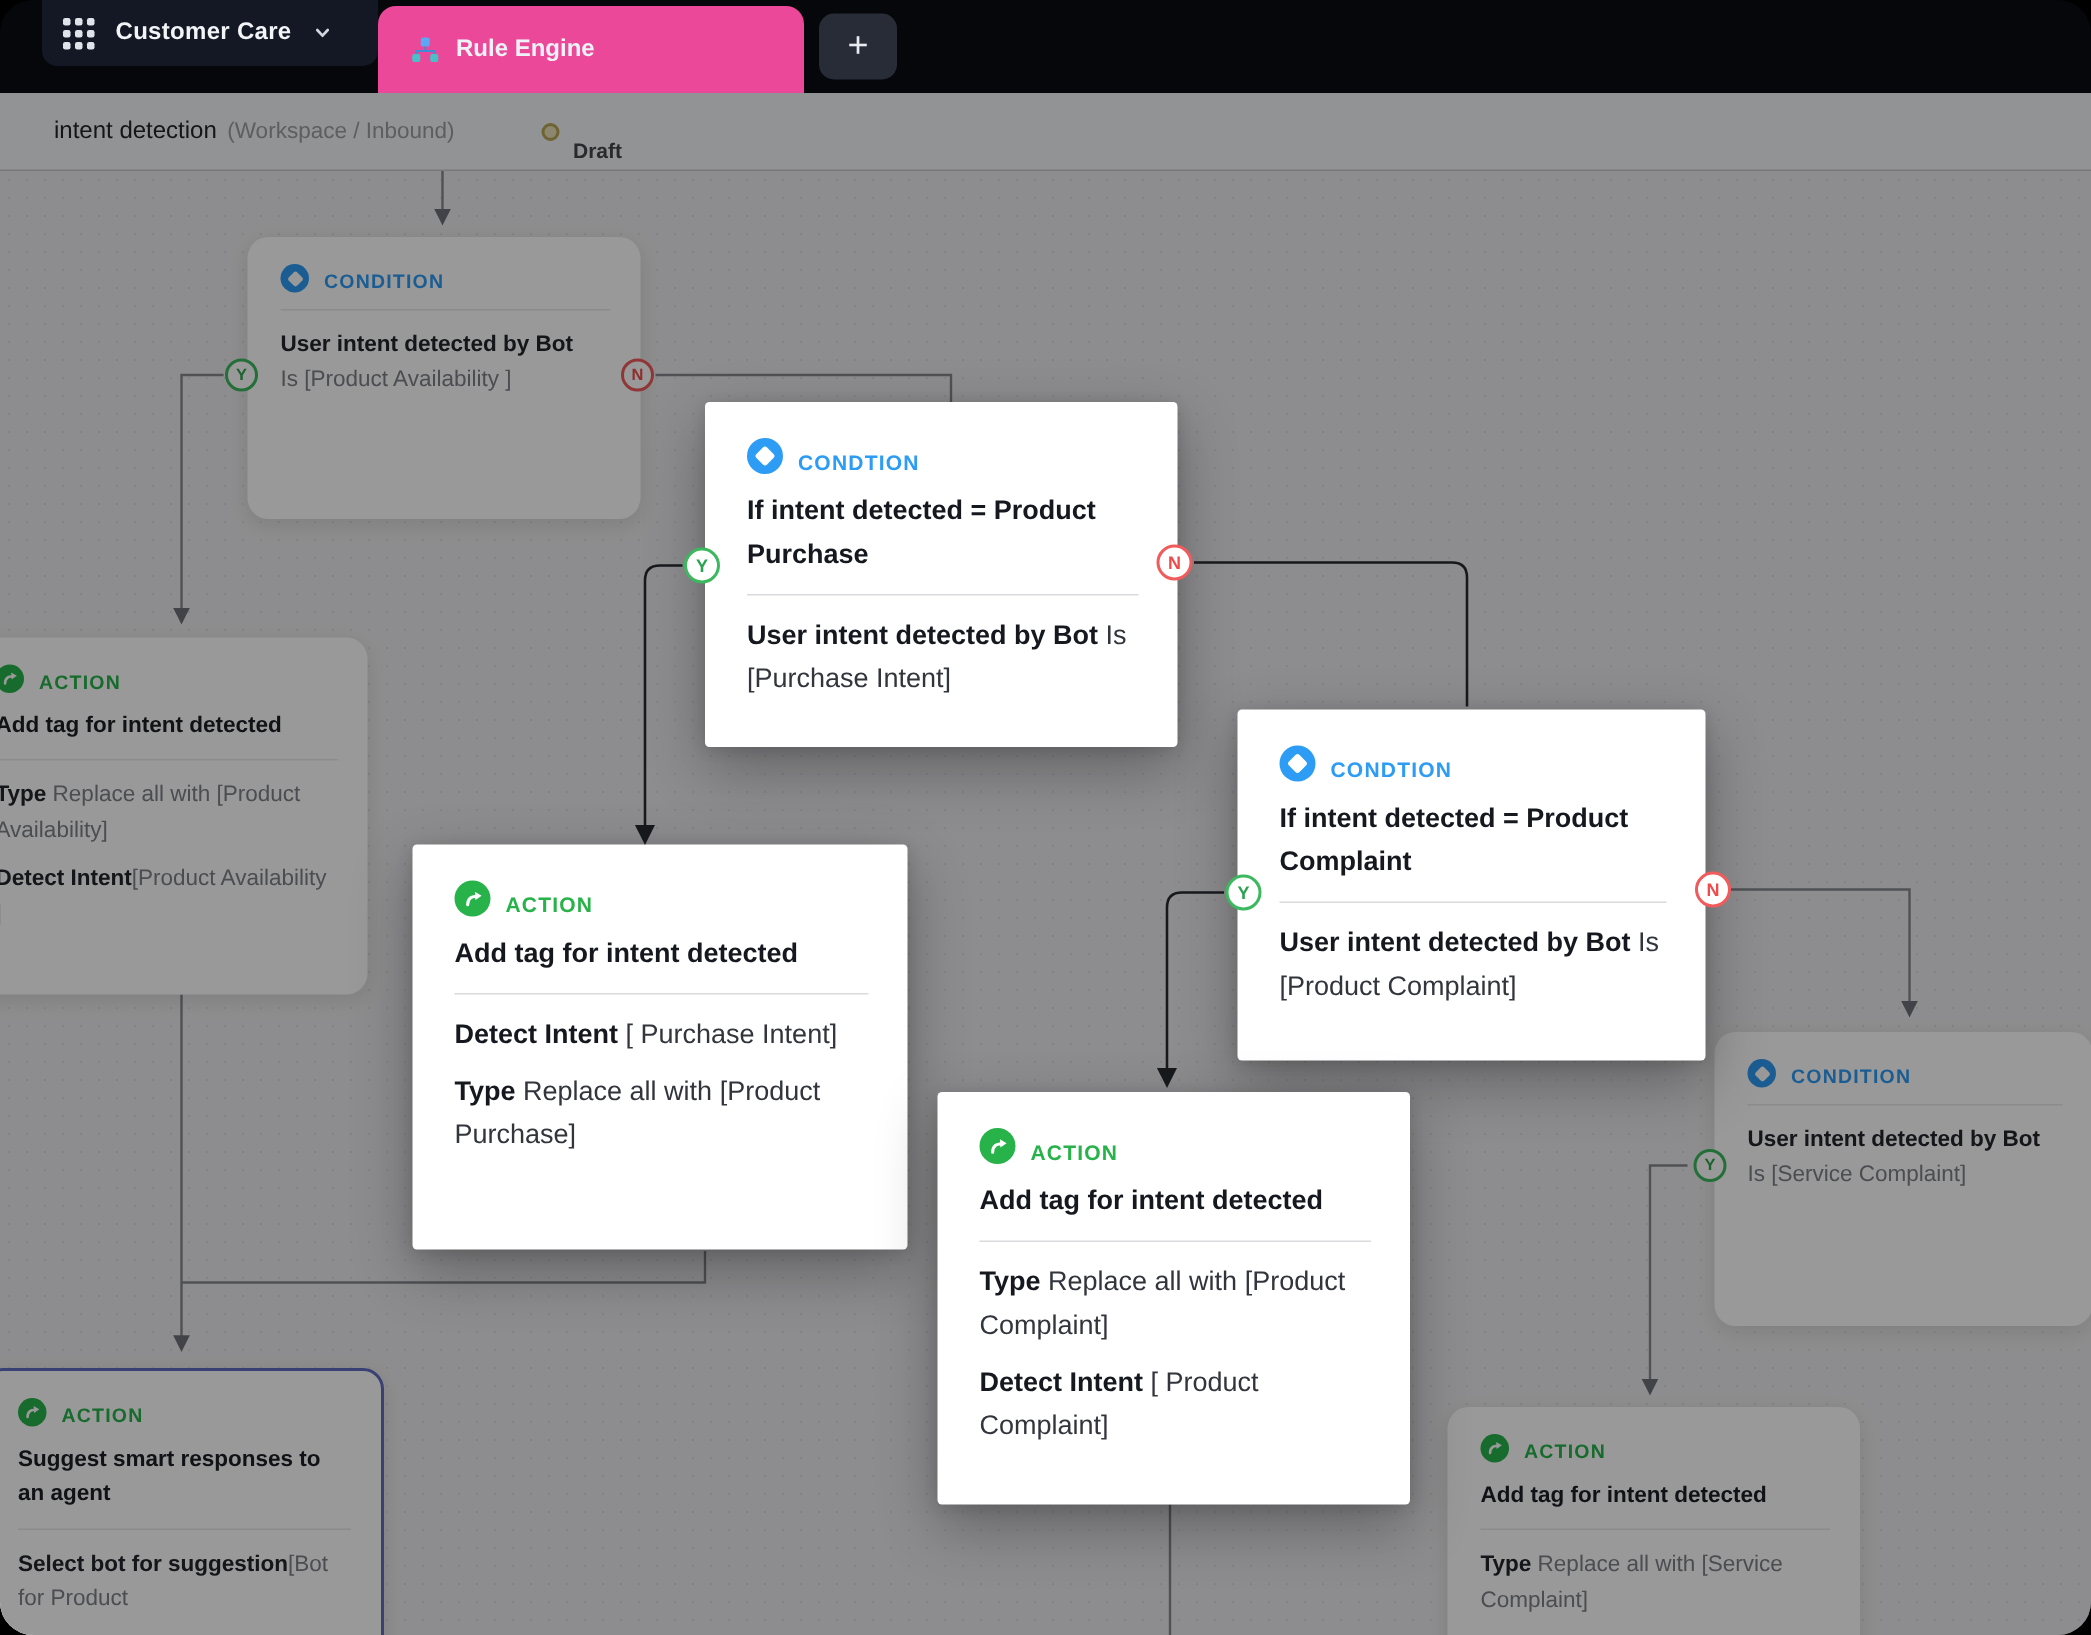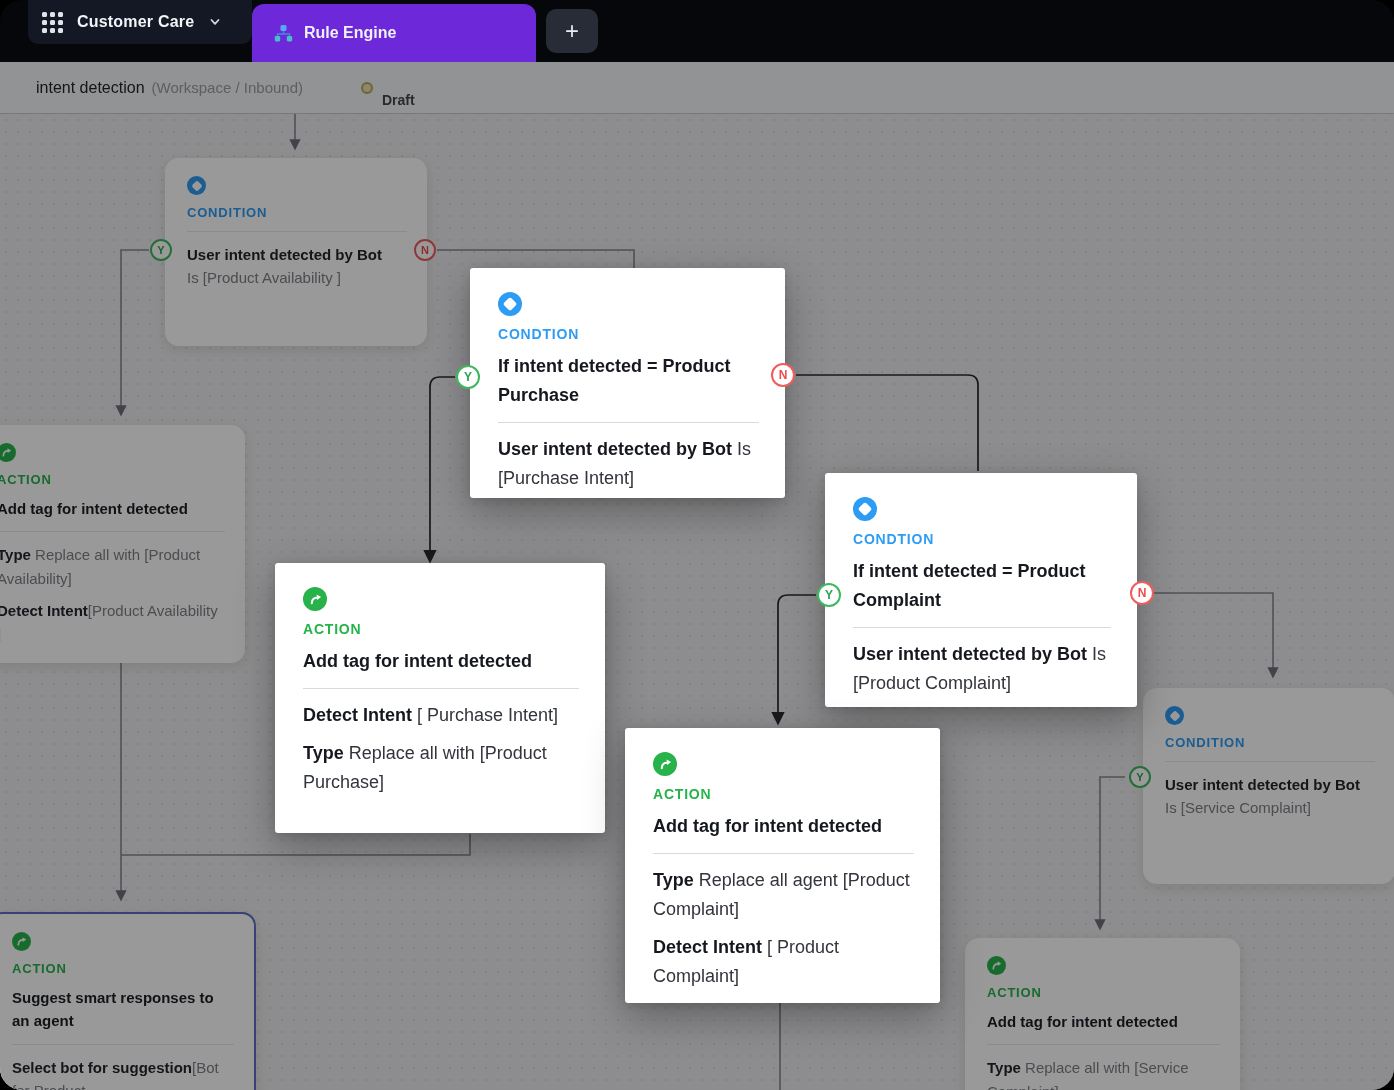--- a/index.html
+++ b/index.html
@@ -5,21 +5,21 @@
   html,body{margin:0;padding:0;width:1394px;height:1090px;background:#000;font-family:"Liberation Sans","DejaVu Sans",sans-serif;}
   .app{position:absolute;inset:0;border-radius:22px;overflow:hidden;background:#05070b;}
 
   
   .topbar{position:absolute;top:0;left:0;right:0;height:62px;background:#05070b;}
   .app-pill{position:absolute;left:28px;top:0;width:224px;height:44px;background:#141824;border-radius:0 0 10px 10px;display:flex;align-items:center;gap:14px;padding-left:14px;box-sizing:border-box;}
   .grid-icon{display:grid;grid-template-columns:repeat(3,5px);grid-template-rows:repeat(3,5px);gap:3px;}
   .grid-icon i{width:5px;height:5px;border-radius:1.5px;background:#dfe3ea;}
   .app-pill .label{color:#f2f4f8;font-size:16px;font-weight:700;letter-spacing:.2px;}
   .chev{width:10px;height:10px;margin-left:2px;}
-  .tab{position:absolute;left:252px;top:4px;width:284px;height:58px;background:#6d28d9;border-radius:12px 12px 0 0;display:flex;align-items:center;gap:11px;padding-left:22px;box-sizing:border-box;text-align:center;}
+  .tab{position:absolute;left:252px;top:4px;width:284px;height:58px;background:#ec4899;border-radius:12px 12px 0 0;display:flex;align-items:center;gap:11px;padding-left:22px;box-sizing:border-box;text-align:center;}
   .tab .label{color:#eef1f6;font-size:16px;font-weight:700;}
   .plus-btn{position:absolute;left:546px;top:9px;width:52px;height:44px;background:#272c37;border-radius:10px;color:#e8ebf0;font-size:24px;font-weight:400;display:flex;align-items:center;justify-content:center;}
 
   
   .content{position:absolute;top:62px;left:0;right:0;bottom:0;background:#ececee;}
   .subheader{position:absolute;top:0;left:0;right:0;height:51px;background:#f4f5f7;border-bottom:1px solid rgba(0,0,0,.18);display:flex;align-items:center;}
   .subheader .title{margin-left:36px;font-size:16px;font-weight:400;color:#23262c;}
   .subheader .subtitle{margin-left:7px;font-size:15px;color:#9b9da3;}
   .draft{display:flex;align-items:center;gap:9px;margin-left:58px;}
   .draft-dot{width:12px;height:12px;border-radius:50%;border:2.5px solid #b7a654;background:#e9e2b8;box-sizing:border-box;}
@@ -29,21 +29,21 @@
     background-image:radial-gradient(circle,rgba(0,0,0,.07) 1px,transparent 1px);background-size:12px 12px;}
 
   .layer{position:absolute;inset:0;}
   .dim{position:absolute;inset:0;background:rgba(0,0,0,.40);}
   svg.wires{position:absolute;inset:0;pointer-events:none;}
 
   
   .node{position:absolute;background:#fff;border-radius:3px;box-sizing:border-box;}
   .fg{box-shadow:0 14px 40px rgba(0,0,0,.30),0 2px 10px rgba(0,0,0,.12);padding:24px 26px 22px 28px;}
   .bg-node{border-radius:14px;padding:18px 20px 16px 22px;box-shadow:0 4px 14px rgba(0,0,0,.10);}
-  .nhead{display:flex;align-items:flex-start;gap:10px;margin-bottom:10px;flex-direction:column;}
+  .nhead{display:flex;align-items:flex-end;gap:10px;margin-bottom:10px;}
   .type-label{font-size:14px;font-weight:700;letter-spacing:.8px;}
   .cond .type-label{color:#2d9cf4;}
   .act .type-label{color:#27b24a;}
   .cicon{width:24px;height:24px;border-radius:50%;background:#2d9cf4;display:flex;align-items:center;justify-content:center;flex:0 0 auto;}
   .cicon i{width:10px;height:10px;background:#fff;border-radius:2px;transform:rotate(45deg);display:block;}
   .aicon{width:24px;height:24px;border-radius:50%;background:#27b24a;display:flex;align-items:center;justify-content:center;flex:0 0 auto;}
   .bg-node .cicon,.bg-node .aicon{width:19px;height:19px;}
   .bg-node .cicon i{width:8px;height:8px;}
   .bg-node .type-label{font-size:13px;}
   .ntitle{font-size:18px;font-weight:700;color:#15181e;line-height:1.6;}
@@ -258,21 +258,21 @@
           <span class="aicon">
             <svg width="13" height="13" viewBox="0 0 14 14">
                 <path d="M3 11 C3 6 6.5 4.6 9.6 5.2" stroke="#fff" stroke-width="2.2" fill="none" stroke-linecap="round"></path>
                 <polygon points="8.2,1.6 13,4.4 8.6,7.6" fill="#fff"></polygon>
               </svg>
           </span>
           <span class="type-label">ACTION</span>
         </div>
         <div class="ntitle">Add tag for intent detected</div>
         <div class="divider"></div>
-        <div class="nbody"><b>Type</b><span> Replace all agent [Product Complaint]</span></div>
+        <div class="nbody"><b>Type</b><span> Replace all with [Product Complaint]</span></div>
         <div class="nbody"><b>Detect Intent</b><span> [ Product Complaint]</span></div>
       </div>
 
       <svg class="wires" width="1394" height="1028">
         <defs>
           <marker id="ah-f" markerWidth="9" markerHeight="9" refX="6" refY="4" orient="auto">
             <path d="M0,0 L8,4 L0,8 Z" fill="#17181c"></path>
           </marker>
         </defs>
         <g stroke="#17181c" stroke-width="1.7" fill="none">

